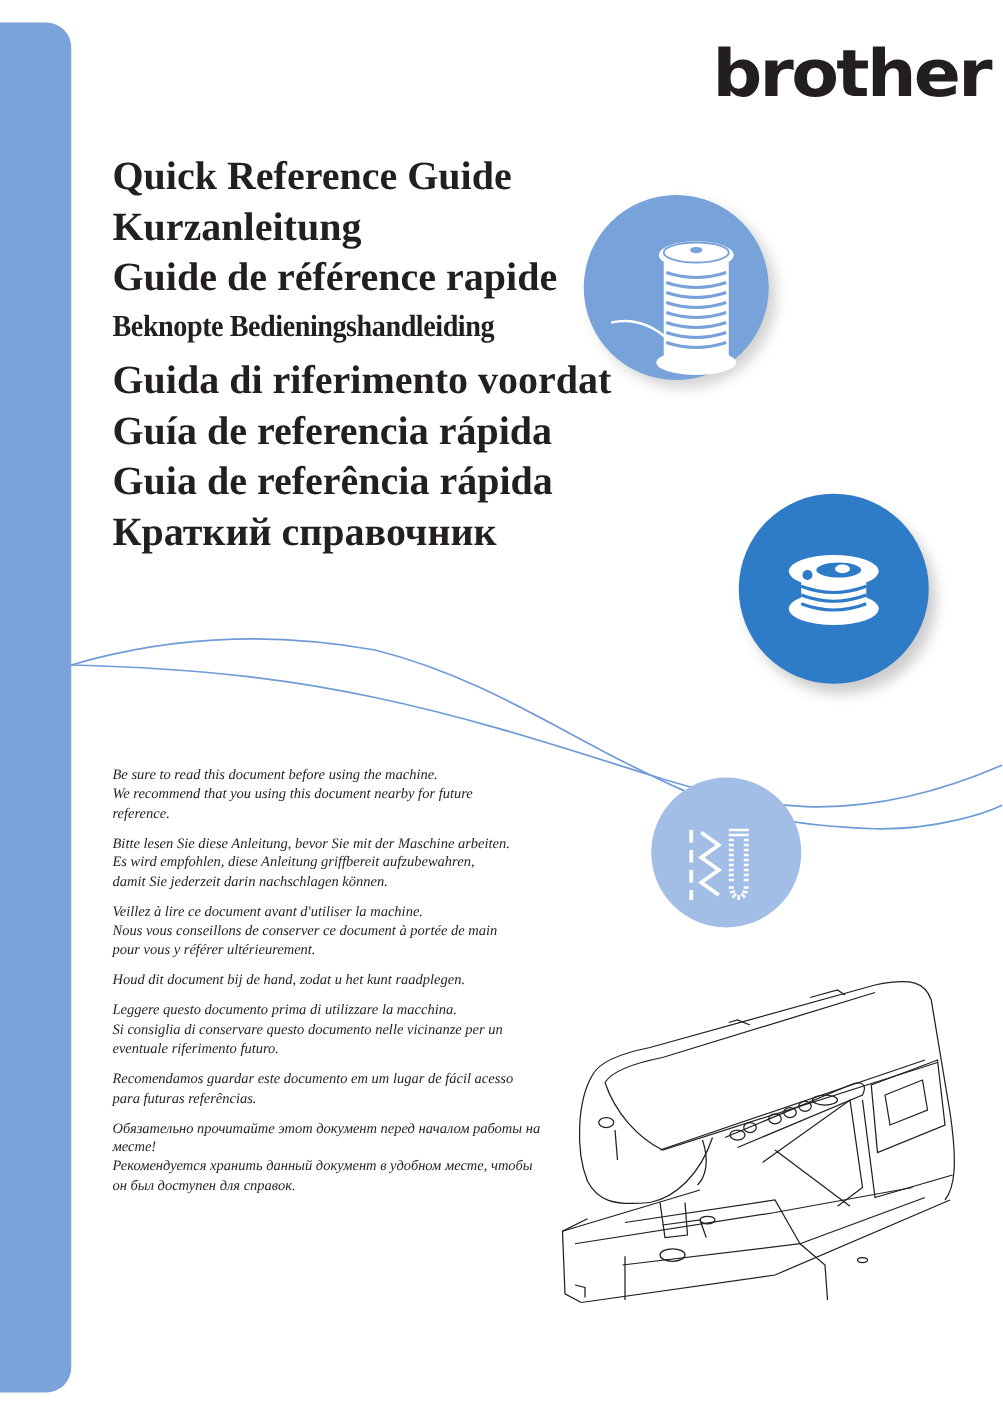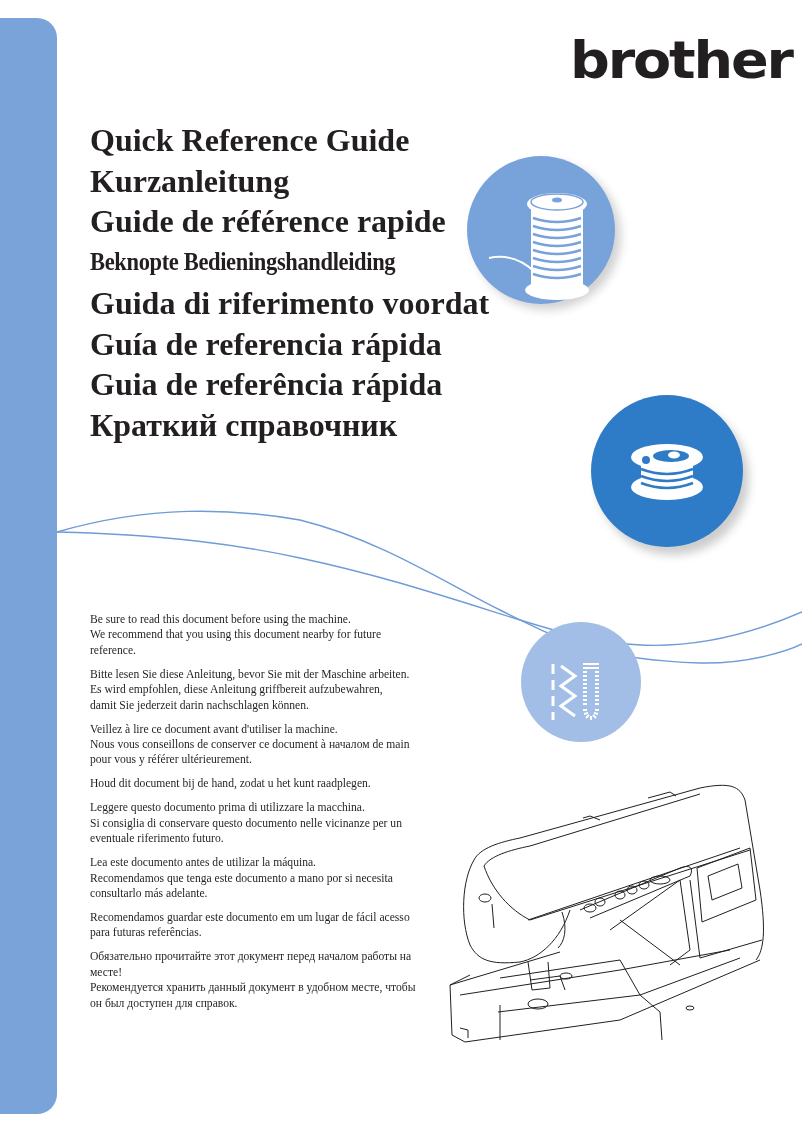--- a/index.html
+++ b/index.html
@@ -4,21 +4,21 @@
   <style>
     html, body { margin: 0; padding: 0; background: #ffffff; }
     body { width: 802px; height: 1134px; position: relative; overflow: hidden; font-family: "Liberation Serif", "DejaVu Serif", serif; color: #231f20; }
     .sidebar { position: absolute; left: 0; top: 18px; width: 57px; height: 1096px; background: #7aa3da; border-top-right-radius: 20px; border-bottom-right-radius: 20px; }
     .logo { position: absolute; left: 570px; top: 34px; font-family: "DejaVu Sans", sans-serif; font-weight: bold; font-size: 52px; letter-spacing: -2px; color: #231f20; line-height: 1; transform: scaleX(1.07); transform-origin: left top; }
     .titles { position: absolute; left: 90px; top: 120px; }
     .title { font-weight: bold; font-size: 32px; line-height: 40.7px; white-space: nowrap; margin: 0; }
     .title.condensed { font-size: 24.5px; letter-spacing: -0.4px; transform: scaleX(0.92); transform-origin: left center; }
     .notes { position: absolute; left: 90px; top: 612px; width: 350px; }
     .note { font-size: 11.6px; line-height: 15.4px; margin: 0 0 8.6px 0; }
-    .note span { display: block; }
+    .note span { display: block; font-style: italic; }
     .waves { position: absolute; left: 0; top: 0; }
     .circle { position: absolute; border-radius: 50%; }
     .c1 { left: 467px; top: 156px; width: 148px; height: 148px; background: #78a2da; box-shadow: 6px 6px 10px rgba(0,0,0,0.18); }
     .c2 { left: 591px; top: 395px; width: 152px; height: 152px; background: #2e7bc8; box-shadow: 6px 8px 10px rgba(0,0,0,0.2); }
     .c3 { left: 521px; top: 622px; width: 120px; height: 120px; background: #a3bee6; }
     .circle svg { position: absolute; left: 0; top: 0; }
     .machine { position: absolute; left: 440px; top: 780px; }
   </style>
 </head>
 <body>
@@ -121,35 +121,30 @@
     <span>We recommend that you using this document nearby for future</span>
     <span>reference.</span>
   </p>
   <p class="note">
     <span>Bitte lesen Sie diese Anleitung, bevor Sie mit der Maschine arbeiten.</span>
     <span>Es wird empfohlen, diese Anleitung griffbereit aufzubewahren,</span>
     <span>damit Sie jederzeit darin nachschlagen können.</span>
   </p>
   <p class="note">
     <span>Veillez à lire ce document avant d'utiliser la machine.</span>
-    <span>Nous vous conseillons de conserver ce document à началом de main</span>
+    <span>Nous vous conseillons de conserver ce document à portée de main</span>
     <span>pour vous y référer ultérieurement.</span>
   </p>
   <p class="note">
     <span>Houd dit document bij de hand, zodat u het kunt raadplegen.</span>
   </p>
   <p class="note">
     <span>Leggere questo documento prima di utilizzare la macchina.</span>
     <span>Si consiglia di conservare questo documento nelle vicinanze per un</span>
     <span>eventuale riferimento futuro.</span>
-  </p>
-  <p class="note">
-    <span>Lea este documento antes de utilizar la máquina.</span>
-    <span>Recomendamos que tenga este documento a mano por si necesita</span>
-    <span>consultarlo más adelante.</span>
   </p>
   <p class="note">
     <span>Recomendamos guardar este documento em um lugar de fácil acesso</span>
     <span>para futuras referências.</span>
   </p>
   <p class="note">
     <span>Обязательно прочитайте этот документ перед началом работы на</span>
     <span>месте!</span>
     <span>Рекомендуется хранить данный документ в удобном месте, чтобы</span>
     <span>он был доступен для справок.</span>

